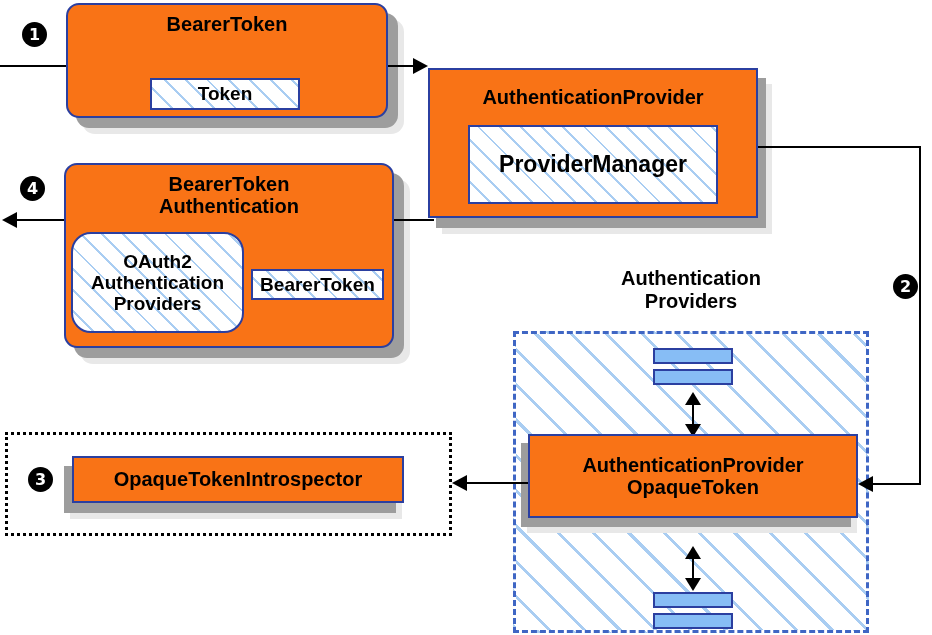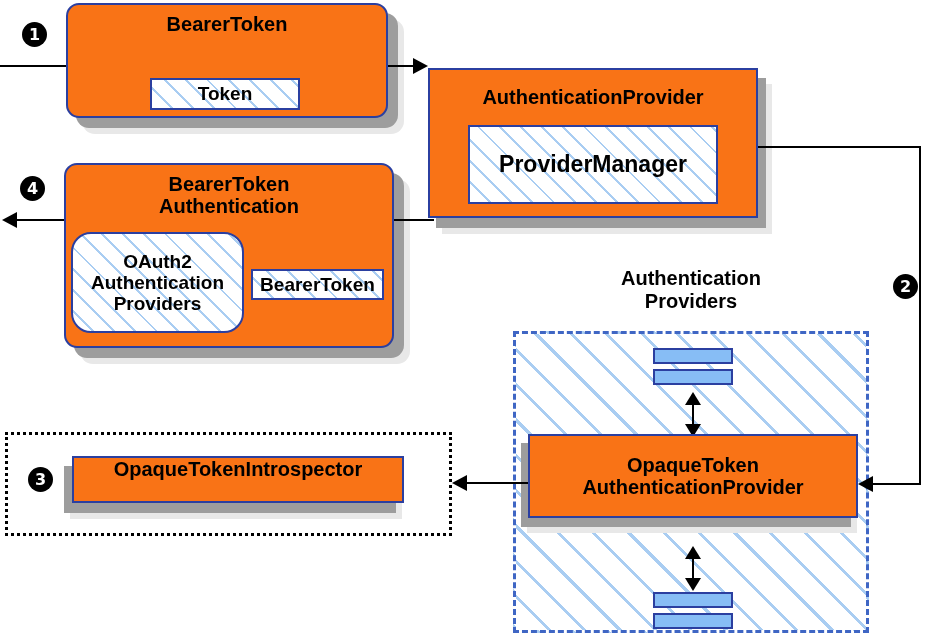--- a/index.html
+++ b/index.html
@@ -224,22 +224,22 @@
   <div class="bar" style="left:653px; top:348px; width:80px; height:16px;"></div>
   <div class="bar" style="left:653px; top:369px; width:80px; height:16px;"></div>
 
   <div class="line vline" style="left:692px; top:399px; height:31px;"></div>
   <div class="arrow arrow-up" style="left:685px; top:392px;"></div>
   <div class="arrow arrow-down" style="left:685px; top:424px;"></div>
 
   <div class="shadow" style="left:521px; top:443px; width:330px; height:84px;"></div>
   <div class="shadow2" style="left:527px; top:449px; width:330px; height:84px;"></div>
   <div class="node" style="left:528px; top:434px; width:330px; height:84px; font-size:20px; justify-content:center;">
+    <div>AuthenticationProvider</div>
     <div>OpaqueToken</div>
-    <div>AuthenticationProvider</div>
   </div>
 
   <div class="line vline" style="left:692px; top:553px; height:31px;"></div>
   <div class="arrow arrow-up" style="left:685px; top:546px;"></div>
   <div class="arrow arrow-down" style="left:685px; top:578px;"></div>
 
   <div class="bar" style="left:653px; top:592px; width:80px; height:16px;"></div>
   <div class="bar" style="left:653px; top:613px; width:80px; height:16px;"></div>
 
   <div class="line hline" style="left:758px; top:146px; width:163px;"></div>
@@ -247,21 +247,21 @@
   <div class="line hline" style="left:872px; top:483px; width:49px;"></div>
   <div class="arrow arrow-left" style="left:858px; top:476px;"></div>
   <div class="marker" style="left:893px; top:274px;">
     <span>2</span>
   </div>
 
   <div class="dotbox-black" style="left:5px; top:432px; width:447px; height:104px;"></div>
 
   <div class="shadow" style="left:64px; top:466px; width:332px; height:47px;"></div>
   <div class="shadow2" style="left:70px; top:472px; width:332px; height:47px;"></div>
-  <div class="node" style="left:72px; top:456px; width:332px; height:47px; font-size:20px; ">
+  <div class="node" style="left:72px; top:456px; width:332px; height:47px; font-size:20px; justify-content:center;">
     <div>OpaqueTokenIntrospector</div>
   </div>
 
   <div class="marker" style="left:28px; top:467px;">
     <span>3</span>
   </div>
 
   <div class="line hline" style="left:466px; top:482px; width:62px;"></div>
   <div class="arrow arrow-left" style="left:452px; top:475px;"></div>
 

